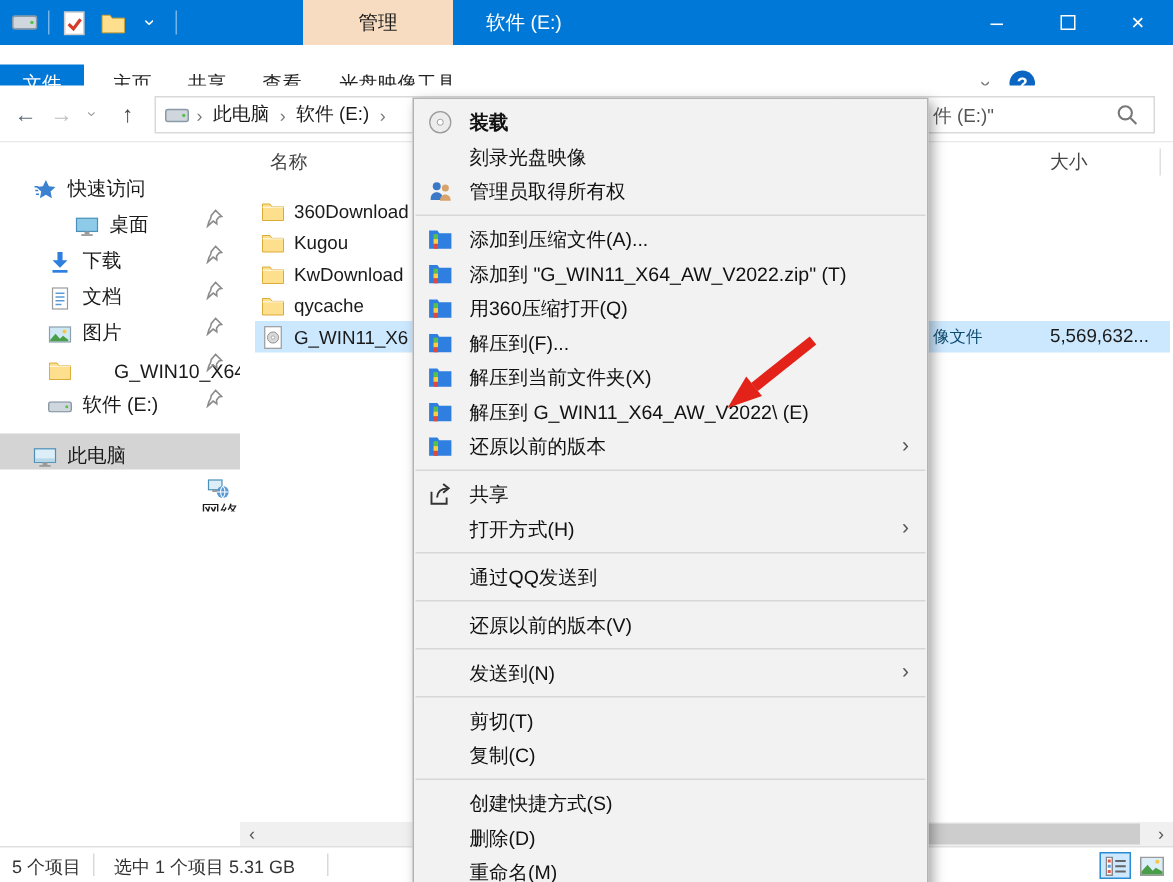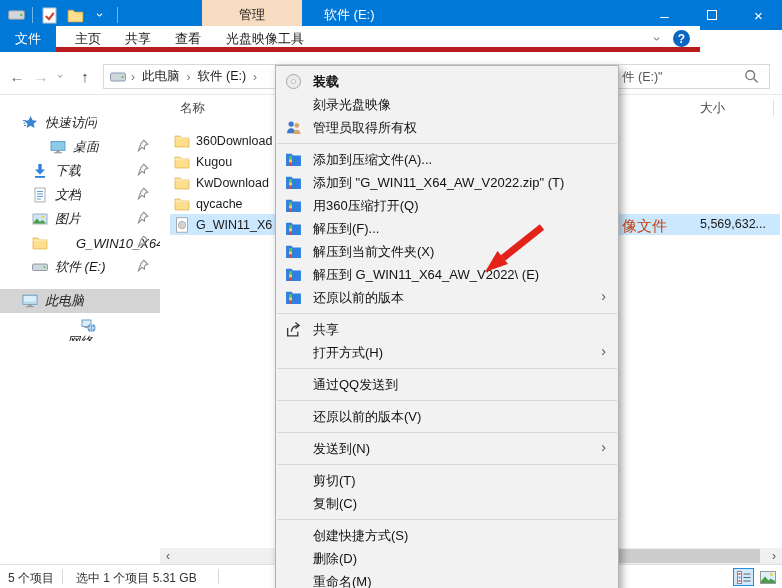--- a/index.html
+++ b/index.html
@@ -13,21 +13,21 @@
   .qat .sep { width:1px; height:16px; background:rgba(255,255,255,.45); }
   .qat .qbtn { width:20px; height:20px; display:flex; align-items:center; justify-content:center; }
   .qat-chev { color:#fff; font-size:13px; transform:rotate(90deg); line-height:1; }
   .manage-tab { position:absolute; left:202px; top:0; width:100px; height:30px; background:#f8dcc1; color:#1a1a1a; font-size:13px; display:flex; align-items:center; justify-content:center; }
   .win-title { position:absolute; left:324px; top:0; height:30px; display:flex; align-items:center; color:#fff; font-size:13px; }
   .win-controls { position:absolute; right:0; top:0; height:30px; display:flex; }
   .win-btn { width:47px; height:30px; display:flex; align-items:center; justify-content:center; color:#fff; font-size:15px; }
   .max-box { width:10px; height:10px; border:1px solid #fff; display:inline-block; }
 
   
-  .tabrow { position:absolute; left:0; top:26px; width:700px; height:26px; background:#fff; border-bottom:5px solid #b91c1c; }
+  .tabrow { position:absolute; left:0; top:43px; width:700px; height:26px; background:#fff; border-bottom:5px solid #b91c1c; }
   .rtab { position:absolute; top:0; height:26px; display:flex; align-items:center; justify-content:center; font-size:13px; color:#222; }
   .rtab.file { left:0; width:56px; background:#0078d7; color:#fff; }
   .rtab.t1 { left:62px; width:52px; }
   .rtab.t2 { left:112px; width:52px; }
   .rtab.t3 { left:162px; width:52px; }
   .rtab.tool { left:215px; width:100px; }
   .ribbon-chev { position:absolute; right:34px; top:5px; width:16px; height:16px; color:#777; font-size:13px; display:flex; align-items:center; justify-content:center; transform:rotate(90deg); }
   .help-btn { position:absolute; right:10px; top:4px; width:17px; height:17px; border-radius:50%; background:#0b66c3; color:#fff; font-size:12px; font-weight:bold; display:flex; align-items:center; justify-content:center; }
 
   
@@ -37,40 +37,40 @@
   .navbtn.small-chev { font-size:11px; color:#9a9a9a; transform:rotate(90deg); width:14px; }
   .crumb-box { position:absolute; left:103px; top:7px; width:502px; height:25px; border:1px solid #d9d9d9; background:#fff; display:flex; align-items:center; padding-left:6px; gap:5px; }
   .crumb { font-size:12.5px; color:#1a1a1a; padding:0 2px; }
   .crumb-chev { color:#777; font-size:12px; }
   .search-box { position:absolute; left:556px; top:7px; width:214px; height:25px; border:1px solid #d9d9d9; background:#fff; }
   .search-frag { position:absolute; left:65px; top:4px; color:#555; font-size:12.5px; }
   .search-icon-wrap { position:absolute; right:10px; top:4px; }
 
   
   .sidebar { position:absolute; left:0; top:95px; width:160px; height:453px; background:#fff; }
-  .side-item { position:absolute; left:0; width:160px; height:24px; display:flex; align-items:center;font-style:italic; }
+  .side-item { position:absolute; left:0; width:160px; height:24px; display:flex; align-items:flex-end; }
   .side-item.sel { background:#d4d4d4; }
   .side-item .s-icon { width:16px; height:16px; margin-right:7px; flex:0 0 16px; }
   .side-item.lvl0 .s-icon { margin-left:22px; }
   .side-item.lvl1 .s-icon { margin-left:32px; }
   .side-item .s-label { font-size:13px; color:#1a1a1a; white-space:nowrap; overflow:hidden; }
   .side-item .s-pin { position:absolute; right:10px; top:4px; width:14px; height:14px; }
 
   
   .filepane { position:absolute; left:160px; top:95px; width:622px; height:453px; background:#fff; }
   .col-headers { position:absolute; left:0; top:0; width:622px; height:26px; }
   .col-name { position:absolute; left:20px; top:5px; color:#444; font-size:12.5px; }
   .col-size { position:absolute; left:540px; top:5px; color:#444; font-size:12.5px; }
   .col-sep { position:absolute; left:613px; top:4px; width:1px; height:18px; background:#e0e0e0; }
   .frow { position:absolute; left:0; width:622px; height:21px; display:flex; align-items:center; }
   .frow .f-icon { width:16px; height:16px; margin-left:14px; margin-right:6px; flex:0 0 16px; }
   .frow .f-label { font-size:12.5px; color:#1a1a1a; white-space:nowrap; }
   .frow.sel { background:#cce8ff; width:610px; left:10px; }
   .frow.sel .f-icon { margin-left:4px; }
-  .f-type { position:absolute; left:452px; top:3px; font-size:15px; color:#c2410c; }
+  .f-type { position:absolute; left:452px; top:3px; font-size:11px; color:#0c4a6e; }
   .f-size { position:absolute; right:14px; top:3px; font-size:12.5px; color:#1a1a1a; }
 
   
   .hscroll { position:absolute; left:160px; top:548px; width:622px; height:16px; background:#f0f0f0; }
   .h-arrow { position:absolute; top:0; width:16px; height:16px; color:#555; font-size:12px; display:flex; align-items:center; justify-content:center; }
   .h-arrow.left { left:0; }
   .h-arrow.right { right:0; }
   .h-thumb { position:absolute; left:340px; top:1px; width:260px; height:14px; background:#cdcdcd; }
 
   

